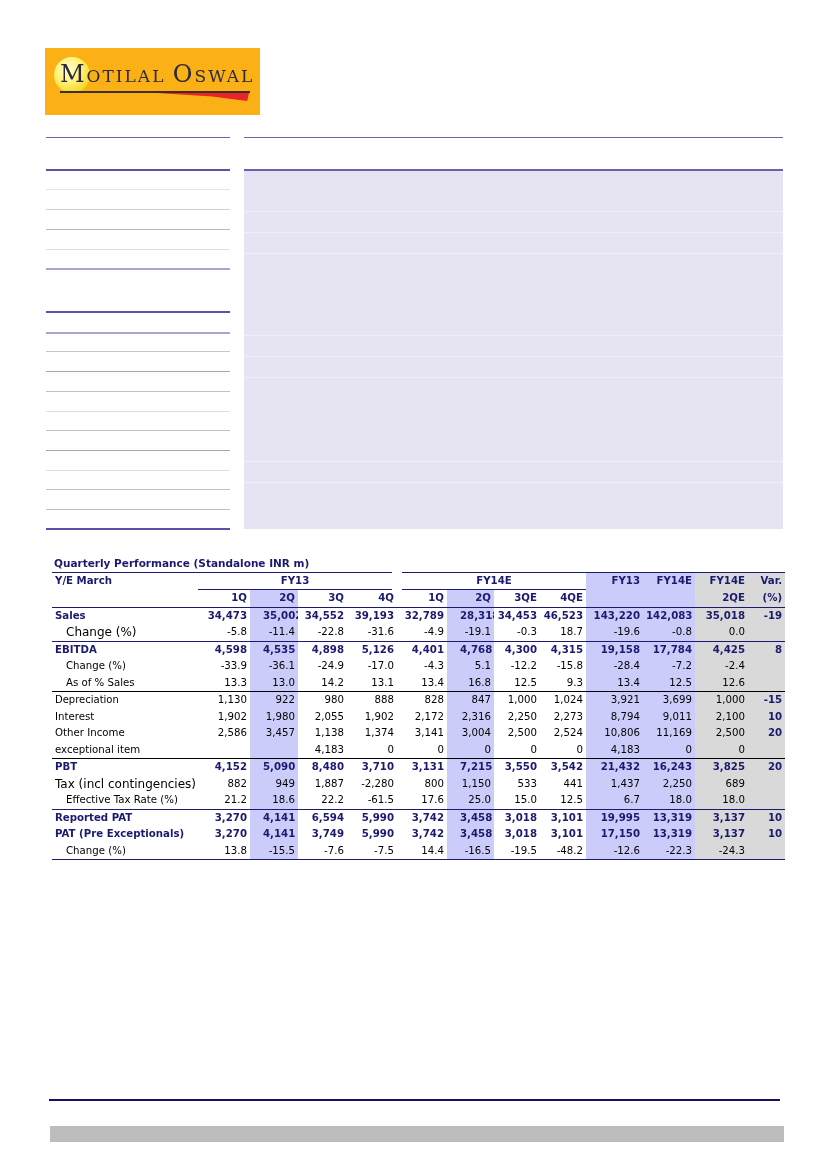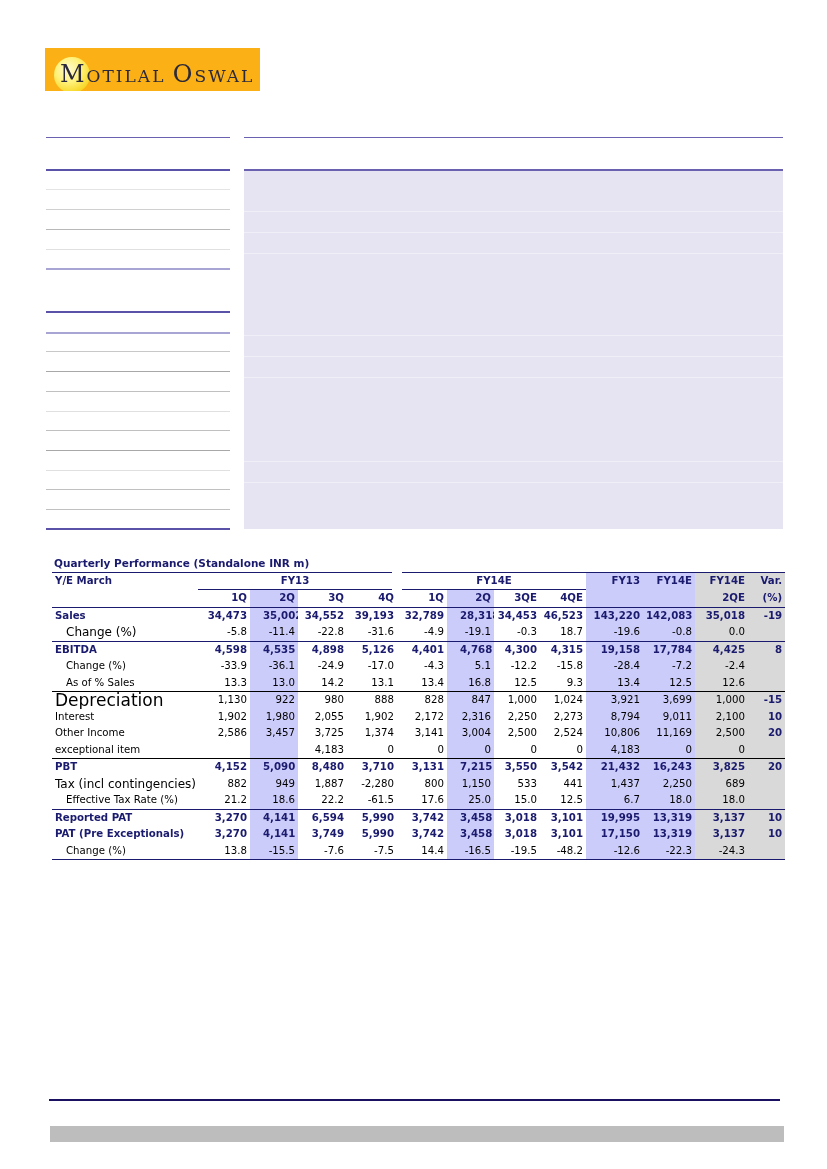--- a/index.html
+++ b/index.html
@@ -1,17 +1,17 @@
 <!DOCTYPE html>
 <html><head>
 <meta charset="utf-8">
 <style>
   html, body { margin:0; padding:0; background:#ffffff; }
   body { width:827px; height:1169px; position:relative; overflow:hidden; font-family:"DejaVu Sans", sans-serif; }
-  .logo { position:absolute; left:45px; top:48px; width:215px; height:43px; background:#fbb116; overflow:hidden; }
+  .logo { position:absolute; left:45px; top:48px; width:215px; height:67px; background:#fbb116; overflow:hidden; }
   .logo .ball { position:absolute; left:9px; top:9px; width:36px; height:36px; border-radius:50%;
     background:radial-gradient(circle at 40% 35%, #fffbd0 0%, #fff27a 40%, #f6d21a 80%, #f0b81a 100%); }
   .logo .brand { position:absolute; left:15px; top:12px; font-family:"DejaVu Serif", serif; color:#2c2a3a; font-size:17px; letter-spacing:2px; white-space:nowrap; }
   .logo .brand .big { font-size:24px; }
   .logo .uline { position:absolute; left:15px; top:43px; width:190px; height:1.5px; background:#3a2f20; }
   .logo .swoosh { position:absolute; left:112px; top:45px; width:92px; height:8px; background:#e8262a; clip-path:polygon(0 0,100% 0,98% 100%,60% 45%); }
 
   .hline { position:absolute; height:1px; }
   .lp { left:46px; width:184px; }
   .rp { left:244px; width:539px; }
@@ -200,21 +200,21 @@
       <td class="c2">16.8</td>
       <td>12.5</td>
       <td>9.3</td>
       <td class="cfy">13.4</td>
       <td class="cfy">12.5</td>
       <td class="cg">12.6</td>
       <td class="cg"></td>
     </tr>
 
     <tr class="blackline">
-      <td class="lbl" style="font-size:17px">Depreciation</td>
+      <td class="lbl" style="font-size:10px">Depreciation</td>
       <td>1,130</td>
       <td class="c2">922</td>
       <td>980</td>
       <td>888</td>
       <td>828</td>
       <td class="c2">847</td>
       <td>1,000</td>
       <td>1,024</td>
       <td class="cfy">3,921</td>
       <td class="cfy">3,699</td>
@@ -235,21 +235,21 @@
       <td class="cfy">8,794</td>
       <td class="cfy">9,011</td>
       <td class="cg">2,100</td>
       <td class="cg b">10</td>
     </tr>
 
     <tr>
       <td class="lbl">Other Income</td>
       <td>2,586</td>
       <td class="c2">3,457</td>
-      <td>3,725</td>
+      <td>1,138</td>
       <td>1,374</td>
       <td>3,141</td>
       <td class="c2">3,004</td>
       <td>2,500</td>
       <td>2,524</td>
       <td class="cfy">10,806</td>
       <td class="cfy">11,169</td>
       <td class="cg">2,500</td>
       <td class="cg b">20</td>
     </tr>

